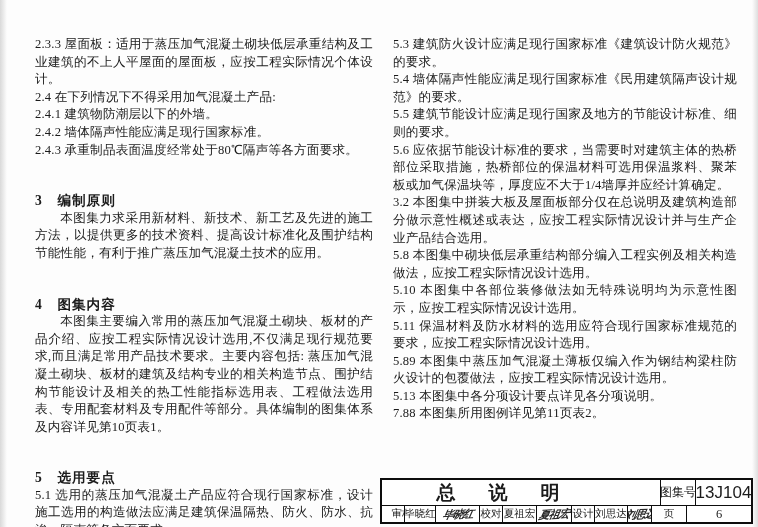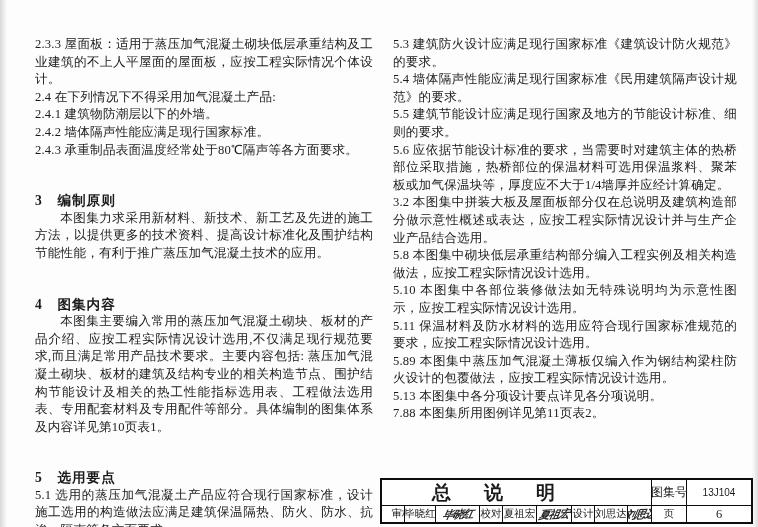--- a/index.html
+++ b/index.html
@@ -47,21 +47,21 @@
     border-left:1px solid #0d0d0d;
     overflow:hidden; white-space:nowrap;
   }
   .cell.first { border-left:none; }
   .tb-title {
     flex:1; font-size:19px; font-weight:bold;
     letter-spacing:7px; text-indent:7px;
     font-family:"Liberation Serif", serif;
   }
   .tb-atlas-label { width:35px; font-size:12px;margin-left:46px; }
-  .tb-atlas-value { width:65px; font-size:10px; font-family:"Liberation Sans", sans-serif; }
+  .tb-atlas-value { width:56px; font-size:17px; font-family:"Liberation Sans", sans-serif; }
   .w-role  { width:22px;padding-left:18px; }
   .w-role3 { width:23px; }
   .w-name1 { width:31px; }
   .w-name2 { width:34px; }
   .w-name3 { width:33px; }
   .w-sig1  { width:44px; }
   .w-sig2  { width:35px; }
   .w-sig3  { width:24px; }
   .w-page  { width:35px; }
   .w-pageno{ width:65px; font-size:12.5px; }

